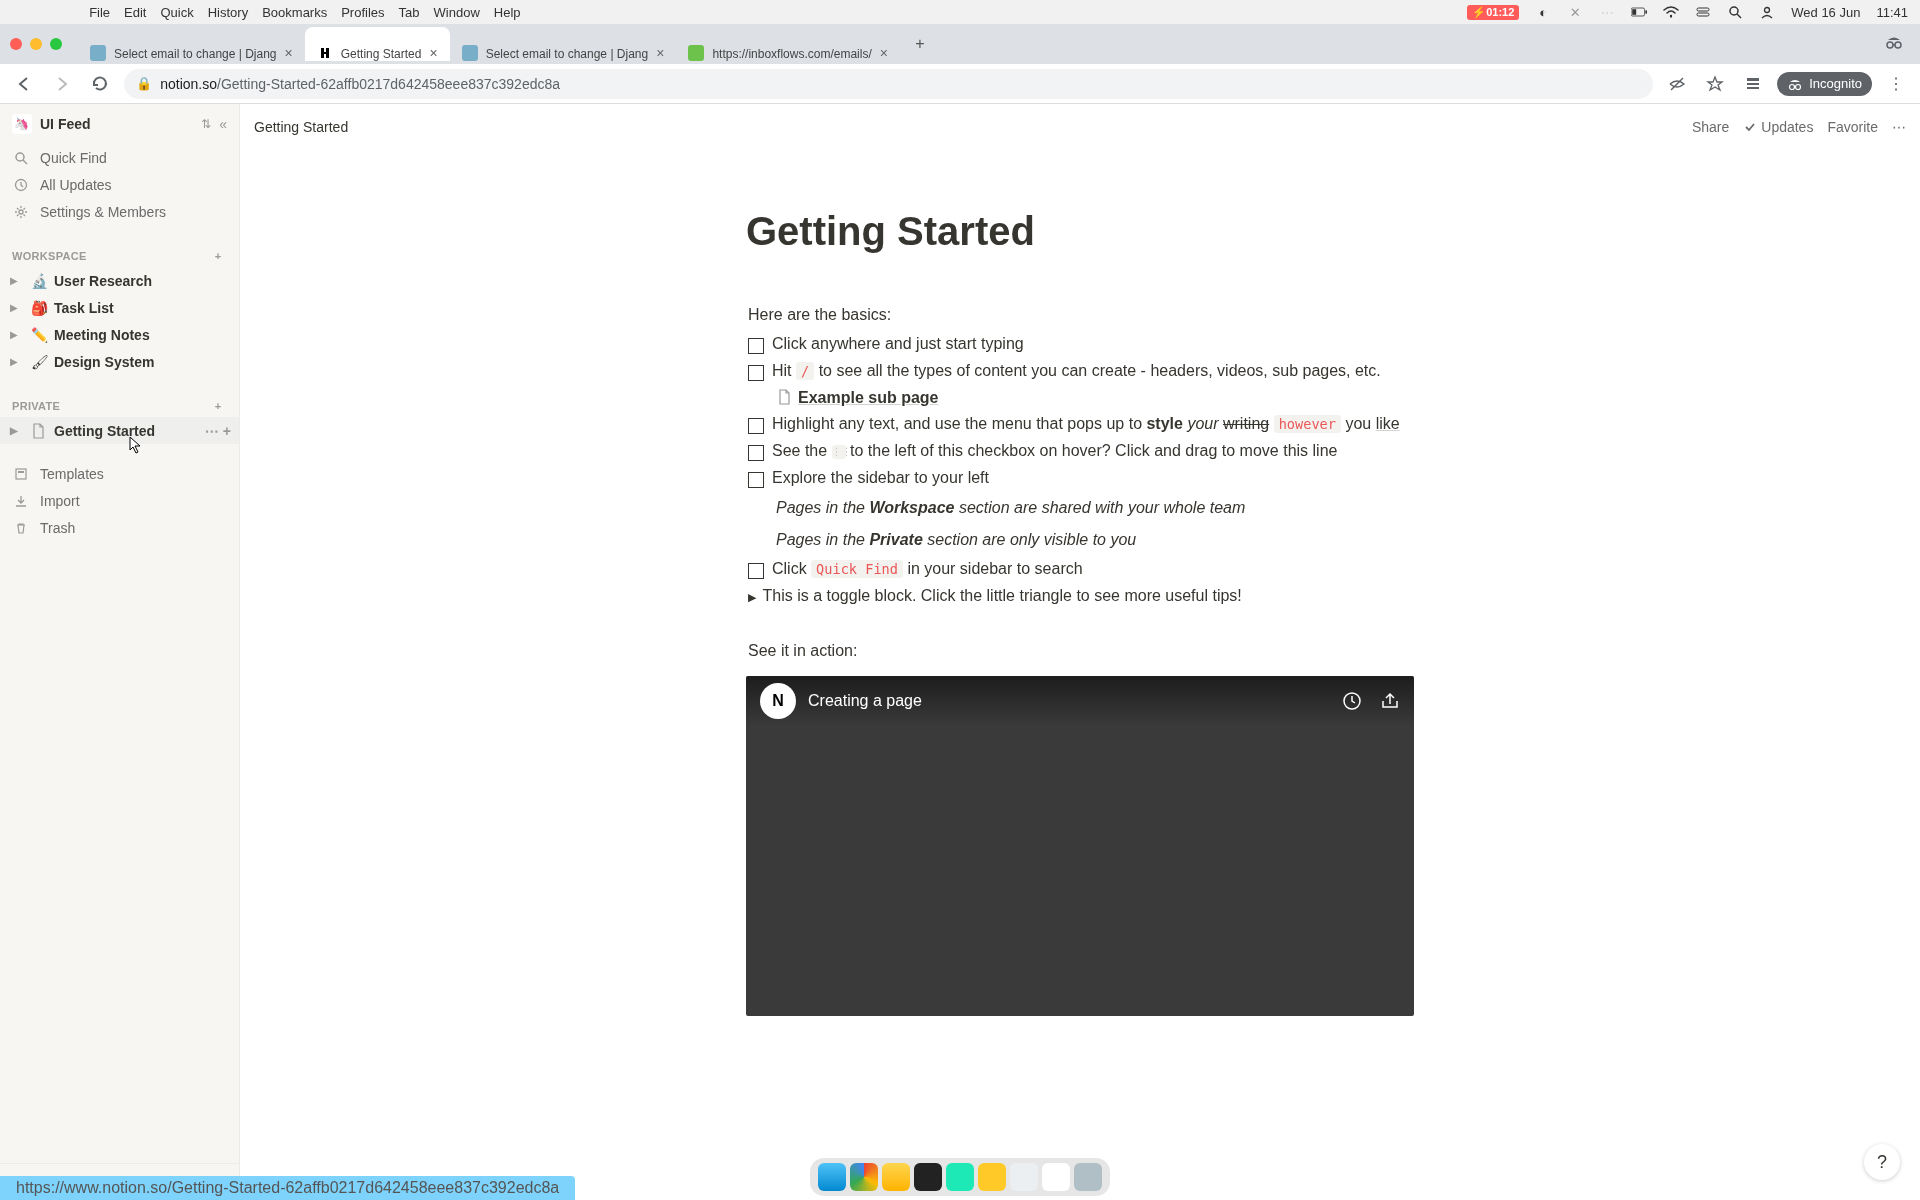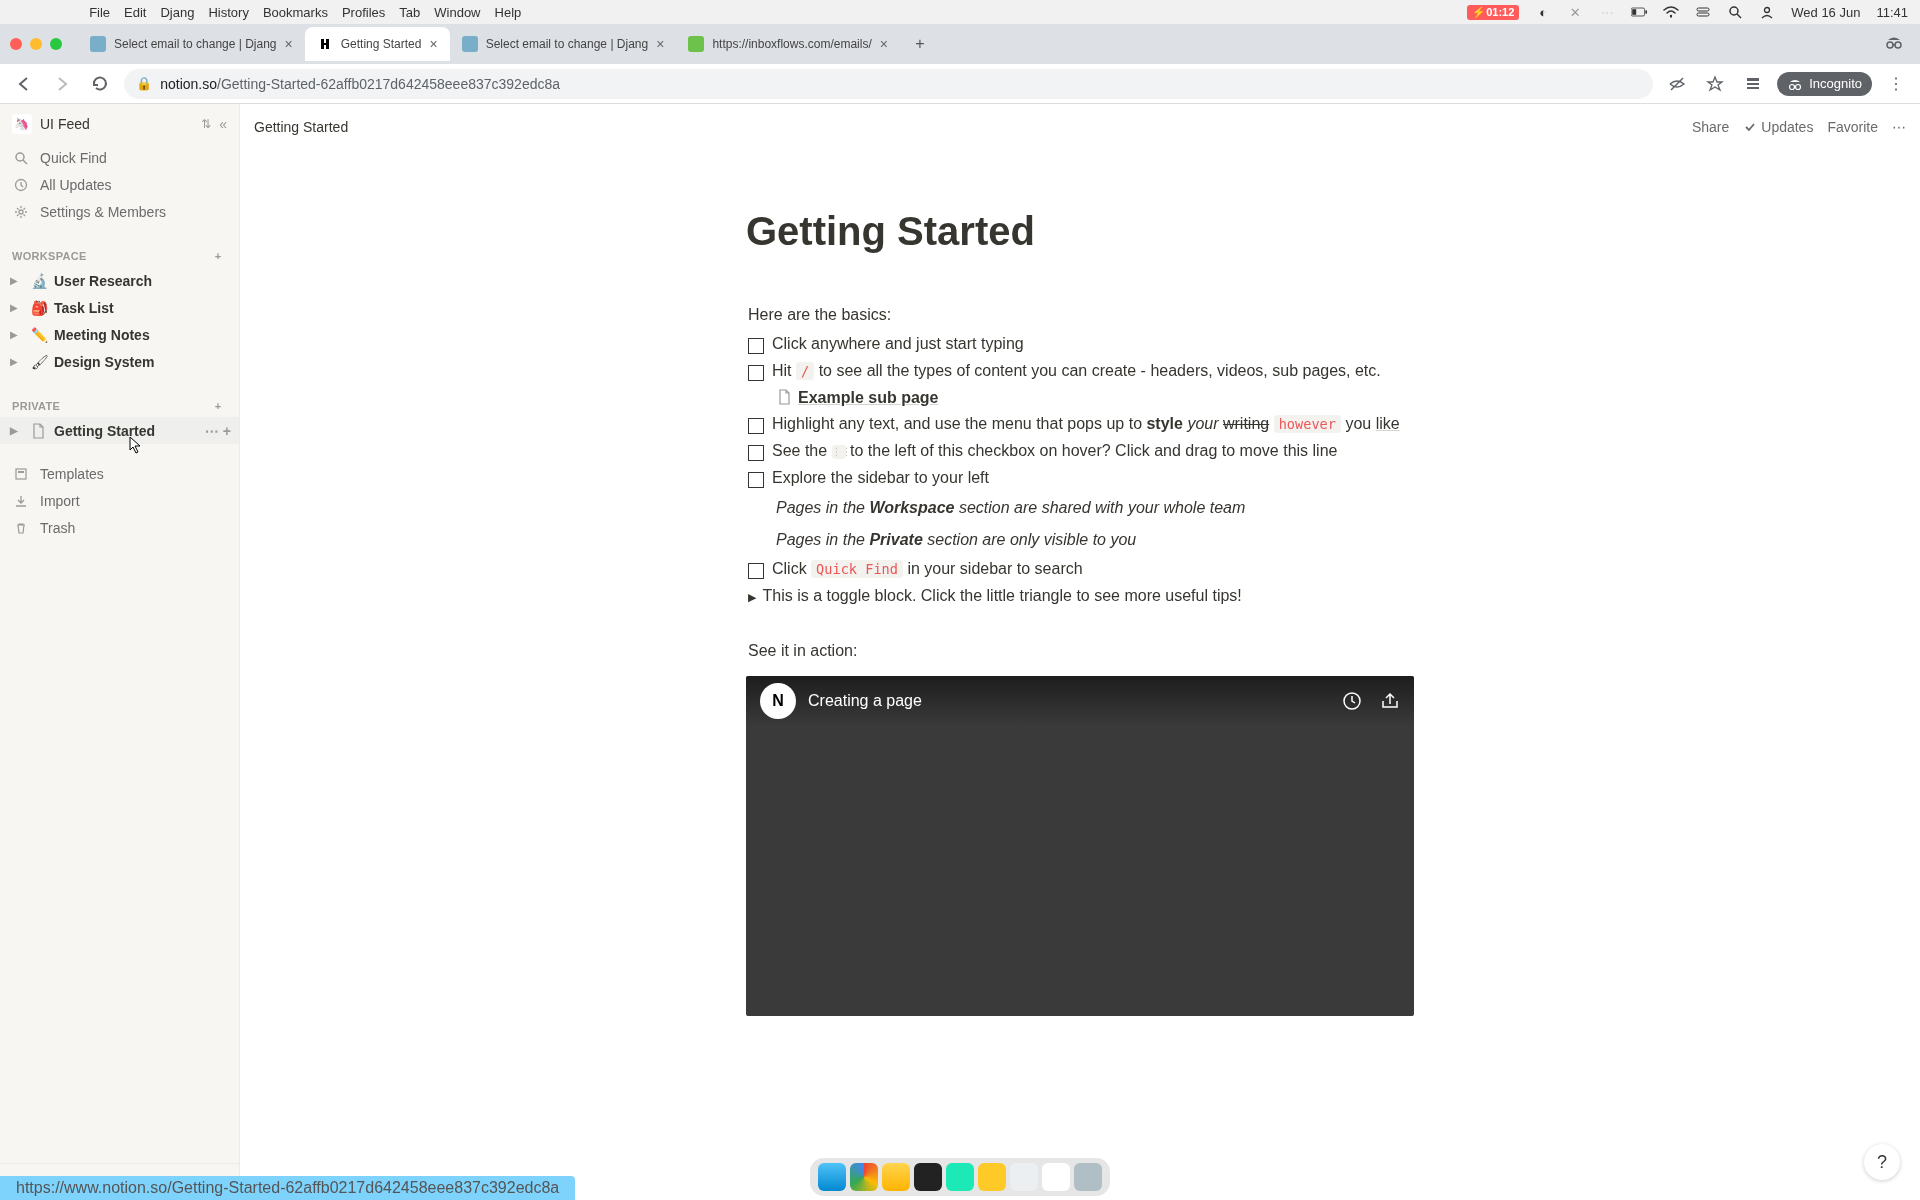--- a/index.html
+++ b/index.html
@@ -12,21 +12,21 @@
 .menubar .item { margin-right: 14px; }
 .menubar .right { margin-left: auto; display: flex; align-items: center; gap: 16px; }
 .menubar .right .ico { width: 16px; height: 16px; display: inline-flex; align-items: center; justify-content: center; }
 .battery-box { display: flex; align-items: center; background: #ff5b5b; color: #fff; padding: 1px 5px; border-radius: 3px; font-size: 11px; font-weight: 600; }
 
 
 .tabstrip { height: 40px; background: #dde1e6; display: flex; align-items: center; padding-left: 10px; }
 .traffic { display: flex; gap: 8px; margin-right: 16px; }
 .traffic span { width: 12px; height: 12px; border-radius: 50%; }
 .traffic .r { background: #ff5f57; } .traffic .y { background: #febc2e; } .traffic .g { background: #28c840; }
-.tab { display: flex; align-items: center; height: 34px; padding: 0 12px; border-radius: 8px 8px 0 0; font-size: 12px; color: #444; max-width: 230px; gap: 8px; }
+.tab { display: flex; align-items: flex-end; height: 34px; padding: 0 12px; border-radius: 8px 8px 0 0; font-size: 12px; color: #444; max-width: 230px; gap: 8px; }
 .tab.active { background: #fff; }
 .tab .favicon { width: 16px; height: 16px; border-radius: 3px; display: inline-flex; align-items: center; justify-content: center; }
 .tab .title { white-space: nowrap; overflow: hidden; text-overflow: ellipsis; flex: 1; }
 .tab .close { color: #666; font-size: 14px; }
 .newtab { width: 28px; height: 28px; display: flex; align-items: center; justify-content: center; color: #555; margin-left: 6px; }
 .tabstrip .spacer { flex: 1; }
 .tabstrip .incog { width: 24px; height: 24px; margin-right: 12px; color: #666; }
 
 
 .toolbar { height: 40px; background: #fff; border-bottom: 1px solid #ddd; display: flex; align-items: center; padding: 0 10px; gap: 10px; }
@@ -38,21 +38,21 @@
 .toolbar .rbtn { width: 28px; height: 28px; display: flex; align-items: center; justify-content: center; color: #5f6368; }
 .incognito-chip { display: flex; align-items: center; gap: 6px; background: #5f6368; color: #fff; padding: 4px 10px; border-radius: 14px; font-size: 13px; }
 
 
 .app { display: flex; height: calc(1200px - 24px - 40px - 40px); position: relative; }
 
 
 .sidebar { width: 240px; background: #f7f6f3; border-right: 1px solid #ebebea; display: flex; flex-direction: column; font-size: 14px; color: #37352f; }
 .sb-top { display: flex; align-items: center; padding: 10px 12px; gap: 8px; }
 .sb-top .ws-icon { width: 20px; height: 20px; background: #fff; border-radius: 3px; display: flex; align-items: center; justify-content: center; font-size: 12px; }
-.sb-top .ws-name { font-weight: 400; flex: 1; }
+.sb-top .ws-name { font-weight: 700; flex: 1; }
 .sb-top .chev { color: #999; font-size: 12px; }
 .sb-top .collapse { color: #999; }
 .sb-row { display: flex; align-items: center; padding: 4px 12px; gap: 10px; color: #6b6b6b; cursor: pointer; min-height: 27px; }
 .sb-row .ico { width: 18px; display: flex; justify-content: center; color: #9b9a97; }
 .sb-section { padding: 6px 12px 2px; font-size: 11px; font-weight: 600; color: #9b9a97; letter-spacing: 0.3px; display: flex; align-items: center; }
 .sb-section .plus { margin-left: auto; width: 18px; height: 18px; border-radius: 3px; display: flex; align-items: center; justify-content: center; color: #9b9a97; }
 .sb-page { display: flex; align-items: center; padding: 2px 8px 2px 10px; gap: 4px; min-height: 27px; cursor: pointer; }
 .sb-page.active { background: #efefee; font-weight: 600; }
 .sb-page .tri { width: 16px; color: #9b9a97; font-size: 10px; }
 .sb-page .emoji { width: 20px; text-align: center; }
@@ -111,21 +111,21 @@
 svg { display: block; }
 </style>
 </head>
 <body>
 
 <div class="menubar">
   <span class="apple"></span>
   <span class="app">Chrome</span>
   <span class="item">File</span>
   <span class="item">Edit</span>
-  <span class="item">Djang</span>
+  <span class="item">Quick</span>
   <span class="item">History</span>
   <span class="item">Bookmarks</span>
   <span class="item">Profiles</span>
   <span class="item">Tab</span>
   <span class="item">Window</span>
   <span class="item">Help</span>
   <div class="right">
     <span class="battery-box">⚡<span>01:12</span></span>
     <span class="ico">◐</span>
     <span class="ico" style="color:#999">✕</span>

